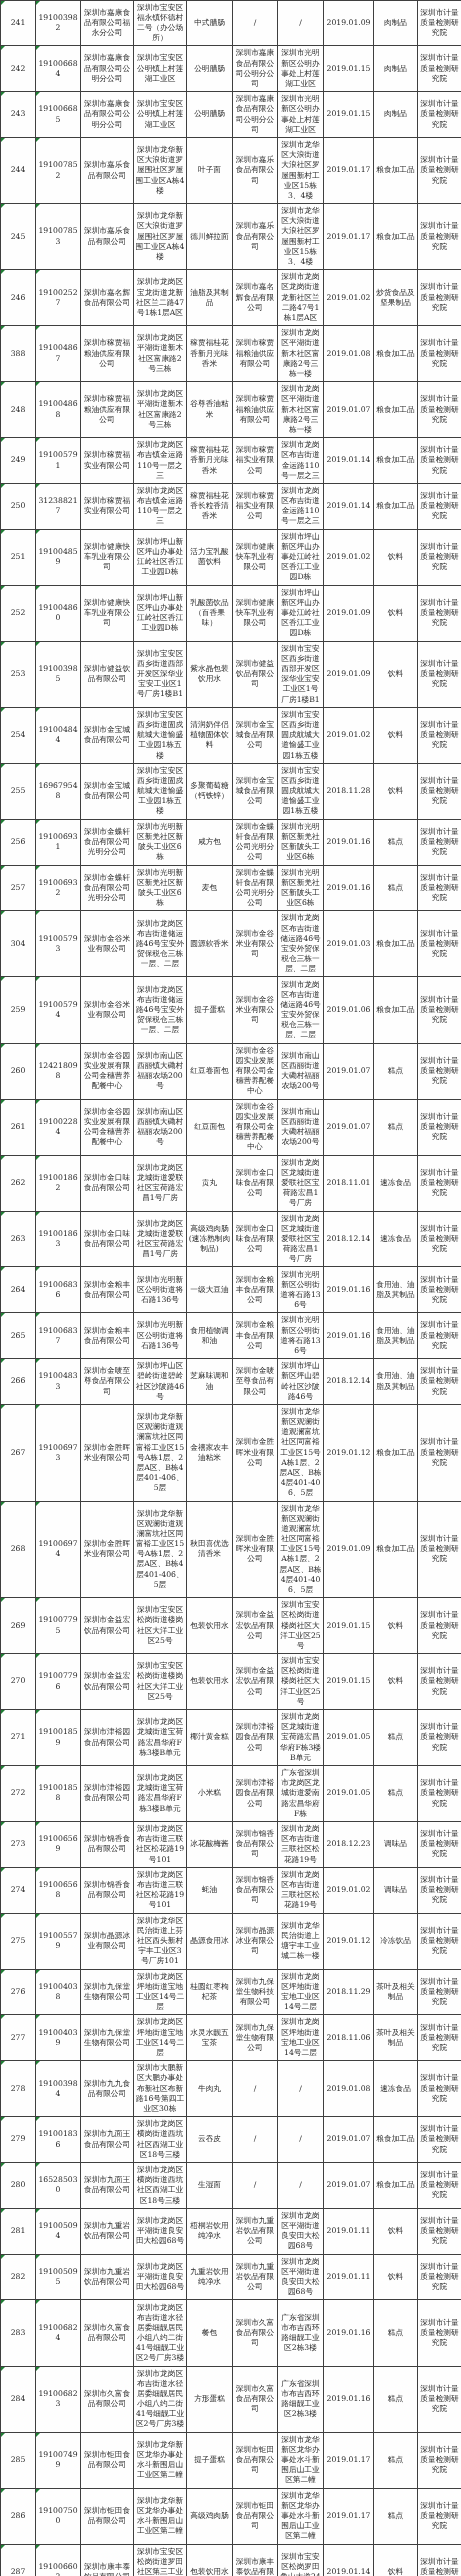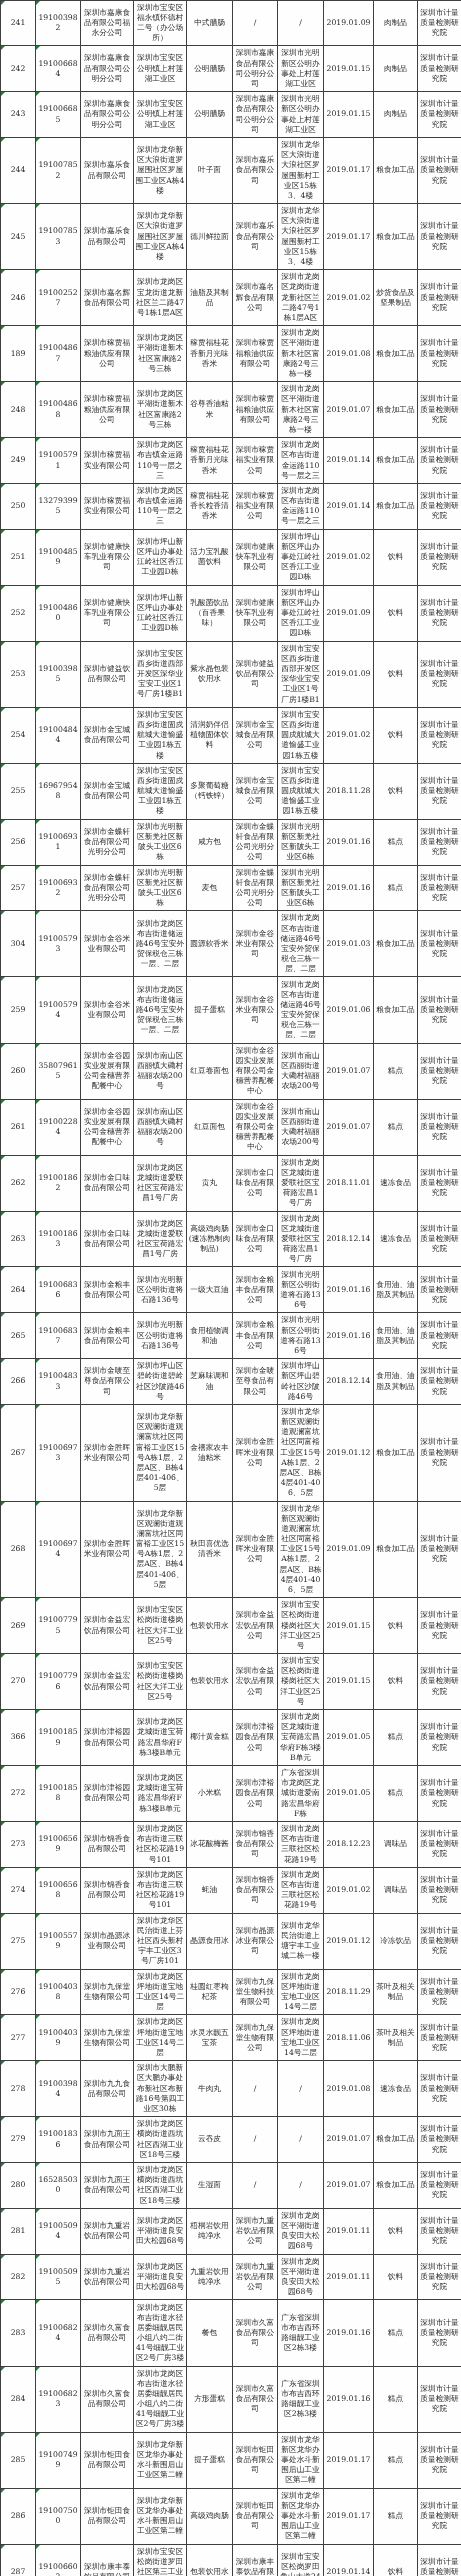--- a/index.html
+++ b/index.html
@@ -106,21 +106,21 @@
         <td><span>深圳市嘉名辉食品有限公司</span></td>
         <td><span>深圳市龙岗区宝龙街道龙新社区兰二路47号1栋1层A区</span></td>
         <td><span>油脂及其制品</span></td>
         <td><span>深圳市嘉名辉食品有限公司</span></td>
         <td><span>深圳市龙岗区龙岗街道龙新社区兰二路47号1栋1层A区</span></td>
         <td><span>2019.01.02</span></td>
         <td><span>炒货食品及坚果制品</span></td>
         <td><span>深圳市计量质量检测研究院</span></td>
       </tr>
       <tr>
-        <td><span class="tri" style="border-top-color: rgb(30, 126, 52);"></span><span>189</span></td>
+        <td><span class="tri" style="border-top-color: rgb(30, 126, 52);"></span><span>388</span></td>
         <td><span class="tri" style="border-top-color: rgb(30, 126, 52);"></span><span>191004867</span></td>
         <td><span>深圳市稼贾福粮油供应有限公司</span></td>
         <td><span>深圳市龙岗区平湖街道新木社区富康路2号三栋</span></td>
         <td><span>稼贾福桂花香新月光味香米</span></td>
         <td><span>深圳市稼贾福粮油供应有限公司</span></td>
         <td><span>深圳市龙岗区平湖街道新木社区富康路2号三栋一楼</span></td>
         <td><span>2019.01.08</span></td>
         <td><span>粮食加工品</span></td>
         <td><span>深圳市计量质量检测研究院</span></td>
       </tr>
@@ -143,21 +143,21 @@
         <td><span>深圳市龙岗区布吉镇金运路110号一层之三</span></td>
         <td><span>稼贾福桂花香新月光味香米</span></td>
         <td><span>深圳市稼贾福实业有限公司</span></td>
         <td><span>深圳市龙岗区布吉街道金运路110号一层之三</span></td>
         <td><span>2019.01.14</span></td>
         <td><span>粮食加工品</span></td>
         <td><span>深圳市计量质量检测研究院</span></td>
       </tr>
       <tr>
         <td><span class="tri" style="border-top-color: rgb(30, 126, 52);"></span><span>250</span></td>
-        <td><span class="tri" style="border-top-color: rgb(30, 126, 52);"></span><span>132793995</span></td>
+        <td><span class="tri" style="border-top-color: rgb(30, 126, 52);"></span><span>312388217</span></td>
         <td><span>深圳市稼贾福实业有限公司</span></td>
         <td><span>深圳市龙岗区布吉镇金运路110号一层之三</span></td>
         <td><span>稼贾福桂花香长粒香清香米</span></td>
         <td><span>深圳市稼贾福实业有限公司</span></td>
         <td><span>深圳市龙岗区布吉街道金运路110号一层之三</span></td>
         <td><span>2019.01.14</span></td>
         <td><span>粮食加工品</span></td>
         <td><span>深圳市计量质量检测研究院</span></td>
       </tr>
       <tr>
@@ -263,21 +263,21 @@
         <td><span>深圳市龙岗区布吉街道储运路46号宝安外贸保税仓三栋一层、二层</span></td>
         <td><span>提子蛋糕</span></td>
         <td><span>深圳市金谷米业有限公司</span></td>
         <td><span>深圳市龙岗区布吉街道储运路46号宝安外贸保税仓三栋一层、二层</span></td>
         <td><span>2019.01.06</span></td>
         <td><span>粮食加工品</span></td>
         <td><span>深圳市计量质量检测研究院</span></td>
       </tr>
       <tr>
         <td><span class="tri" style="border-top-color: rgb(30, 126, 52);"></span><span>260</span></td>
-        <td><span class="tri" style="border-top-color: rgb(30, 126, 52);"></span><span>358079615</span></td>
+        <td><span class="tri" style="border-top-color: rgb(30, 126, 52);"></span><span>124218098</span></td>
         <td><span>深圳市金谷园实业发展有限公司金穗营养配餐中心</span></td>
         <td><span>深圳市南山区西丽镇大磡村福丽农场200号</span></td>
         <td><span>红豆卷面包</span></td>
         <td><span>深圳市金谷园实业发展有限公司金穗营养配餐中心</span></td>
         <td><span>深圳市南山区西丽街道大磡村福丽农场200号</span></td>
         <td><span>2019.01.07</span></td>
         <td><span>糕点</span></td>
         <td><span>深圳市计量质量检测研究院</span></td>
       </tr>
       <tr>
@@ -394,21 +394,21 @@
         <td><span>深圳市金益宏饮品有限公司</span></td>
         <td><span>深圳市宝安区松岗街道楼岗社区大洋工业区25号</span></td>
         <td><span>包装饮用水</span></td>
         <td><span>深圳市金益宏饮品有限公司</span></td>
         <td><span>深圳市宝安区松岗街道楼岗社区大洋工业区25号</span></td>
         <td><span>2019.01.15</span></td>
         <td><span>饮料</span></td>
         <td><span>深圳市计量质量检测研究院</span></td>
       </tr>
       <tr>
-        <td><span class="tri" style="border-top-color: rgb(30, 126, 52);"></span><span>366</span></td>
+        <td><span class="tri" style="border-top-color: rgb(30, 126, 52);"></span><span>271</span></td>
         <td><span class="tri" style="border-top-color: rgb(30, 126, 52);"></span><span>191001859</span></td>
         <td><span>深圳市津裕园食品有限公司</span></td>
         <td><span>深圳市龙岗区龙城街道宝荷路宏昌华府F栋3楼B单元</span></td>
         <td><span>椰汁黄金糕</span></td>
         <td><span>深圳市津裕园食品有限公司</span></td>
         <td><span>深圳市龙岗区龙城街道宝荷路宏昌华府F栋3楼B单元</span></td>
         <td><span>2019.01.05</span></td>
         <td><span>糕点</span></td>
         <td><span>深圳市计量质量检测研究院</span></td>
       </tr>

